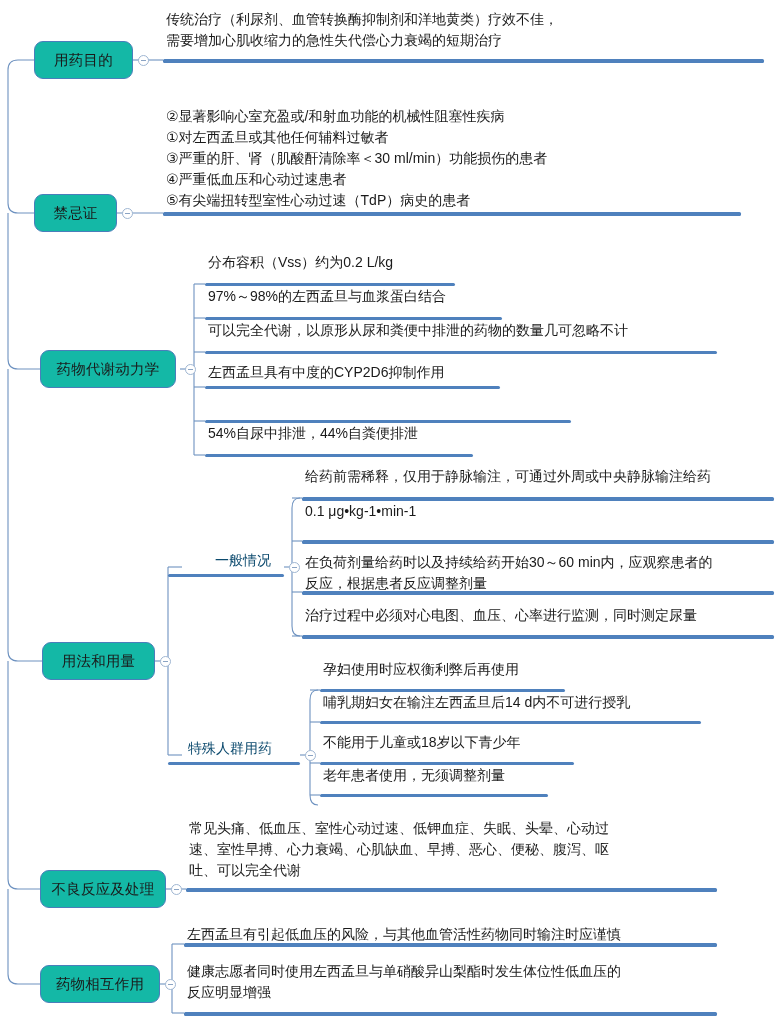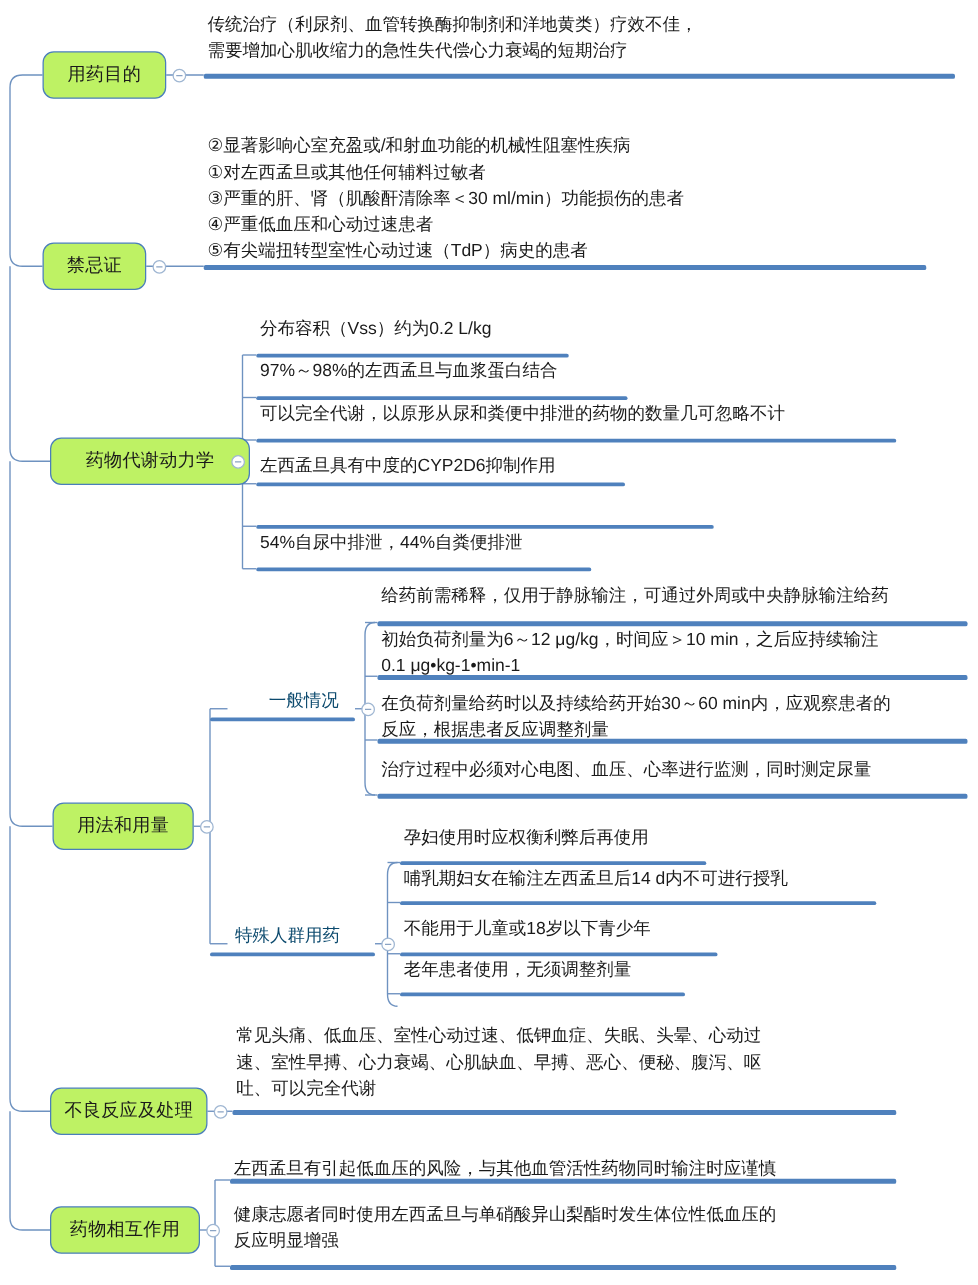--- a/index.html
+++ b/index.html
@@ -25,21 +25,21 @@
     top: 0;
     width: 782px;
     height: 1028px;
     pointer-events: none;
   }
 
   
   .node {
     position: absolute;
     box-sizing: border-box;
-    background: #bef264;
+    background: #14b8a6;
     border: 1.6px solid #4a7ebb;
     border-radius: 9px;
     display: flex;
     align-items: center;
     justify-content: center;
     font-size: 14.5px;
     line-height: 1;
     color: #1a1a1a;
     white-space: nowrap;
     letter-spacing: 0.2px;
@@ -152,21 +152,21 @@
   <div class="node" style="left:34px; top:41px; width:99px; height:38px;">
     <span>用药目的</span>
   </div>
   <div class="toggle" style="left:138px; top:54.5px;"></div>
 
   <div class="node" style="left:34px; top:194px; width:83px; height:38px;">
     <span>禁忌证</span>
   </div>
   <div class="toggle" style="left:122px; top:207.5px;"></div>
 
-  <div class="node" style="left:40px; top:350px; width:160px; height:38px;">
+  <div class="node" style="left:40px; top:350px; width:136px; height:38px;">
     <span>药物代谢动力学</span>
   </div>
   <div class="toggle" style="left:185px; top:363.5px;"></div>
 
   <div class="node" style="left:42px; top:642px; width:113px; height:38px;">
     <span>用法和用量</span>
   </div>
   <div class="toggle" style="left:160px; top:655.5px;"></div>
 
   <div class="node" style="left:40px; top:870px; width:126px; height:38px;">
@@ -232,21 +232,20 @@
     <span class="txt">54%自尿中排泄，44%自粪便排泄</span>
   </div>
   <div class="bar" style="left:205px; top:454px; width:268px;"></div>
 
   <div class="leaf" style="left:305px; top:466px; width:470px;">
     <span class="txt">给药前需稀释，仅用于静脉输注，可通过外周或中央静脉输注给药</span>
   </div>
   <div class="bar thick" style="left:302px; top:497px; width:472px;"></div>
 
   <div class="leaf" style="left:305px; top:501px; width:470px;">
-    <span class="txt">初始负荷剂量为6～12 μg/kg，时间应＞10 min，之后应持续输注</span>
     <span class="txt">0.1 μg•kg-1•min-1</span>
   </div>
   <div class="bar thick" style="left:302px; top:540px; width:472px;"></div>
 
   <div class="leaf" style="left:305px; top:552px; width:470px;">
     <span class="txt">在负荷剂量给药时以及持续给药开始30～60 min内，应观察患者的</span>
     <span class="txt">反应，根据患者反应调整剂量</span>
   </div>
   <div class="bar thick" style="left:302px; top:591px; width:472px;"></div>
 

